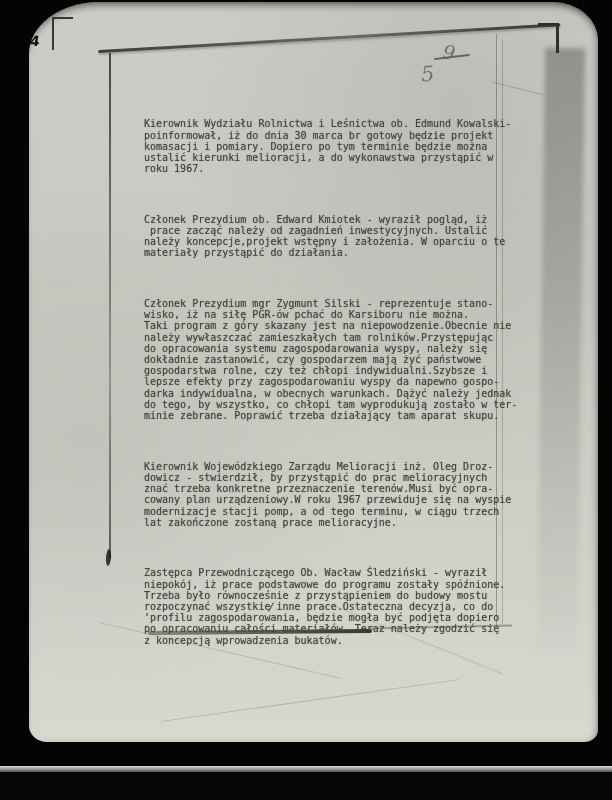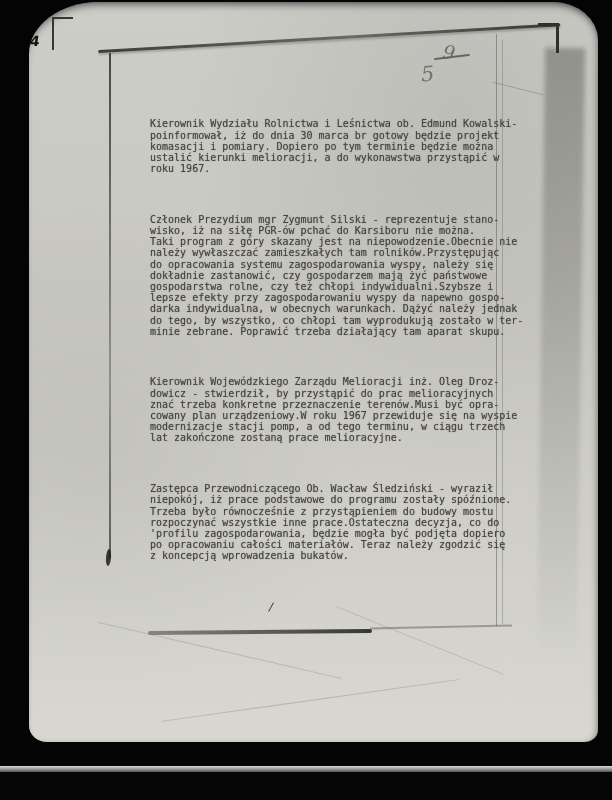--- a/index.html
+++ b/index.html
@@ -73,21 +73,21 @@
   
   .mark{position:absolute;}
   .mark-4{left:30px;top:33px;font:bold 14px "DejaVu Sans",sans-serif;color:#12120d;transform:skewX(-8deg);}
   .mark-9{left:443px;top:41px;font:italic 19px "DejaVu Serif",serif;color:#6e6e64;transform:rotate(9deg);}
   .mark-9-strike{left:434px;top:56px;width:36px;height:2px;background:#66665c;border-radius:1px;transform:rotate(-7deg);}
   .mark-5{left:421px;top:62px;font:italic 21px "DejaVu Serif",serif;color:#72726a;transform:rotate(-4deg);}
   .mark-slash{left:269px;top:600px;font:12px "DejaVu Sans",sans-serif;color:#45453e;transform:rotate(12deg);}
 
   
   .typed{
-    position:absolute;left:150px;top:96px;width:388px;
+    position:absolute;left:144px;top:96px;width:388px;
     font-family:"DejaVu Sans Mono","Liberation Mono",monospace;
     font-size:10px;line-height:11.2px;
     color:#45453e;
     white-space:pre;
     text-shadow:0 0 1px rgba(69,69,60,0.6);
   }
   .para{margin:0 0 17px 0;}
 
   
   .divider{
@@ -128,20 +128,24 @@
   <div class="mark mark-9-strike"></div>
   <div class="mark mark-5">5</div>
   <div class="mark mark-slash">/</div>
 
   <div class="typed">
     <div class="para">Kierownik Wydziału Rolnictwa i Leśnictwa ob. Edmund Kowalski-
 poinformował, iż do dnia 30 marca br gotowy będzie projekt
 komasacji i pomiary. Dopiero po tym terminie będzie można
 ustalić kierunki melioracji, a do wykonawstwa przystąpić w
 roku 1967.</div>
+    <div class="para">Członek Prezydium ob. Edward Kmiotek - wyraził pogląd, iż
+ prace zacząć należy od zagadnień inwestycyjnych. Ustalić
+należy koncepcje,projekt wstępny i założenia. W oparciu o te
+materiały przystąpić do działania.</div>
     <div class="para">Członek Prezydium mgr Zygmunt Silski - reprezentuje stano-
 wisko, iż na siłę PGR-ów pchać do Karsiboru nie można.
 Taki program z góry skazany jest na niepowodzenie.Obecnie nie
 należy wywłaszczać zamieszkałych tam rolników.Przystępując
 do opracowania systemu zagospodarowania wyspy, należy się
 dokładnie zastanowić, czy gospodarzem mają żyć państwowe
 gospodarstwa rolne, czy też chłopi indywidualni.Szybsze i
 lepsze efekty przy zagospodarowaniu wyspy da napewno gospo-
 darka indywidualna, w obecnych warunkach. Dążyć należy jednak
 do tego, by wszystko, co chłopi tam wyprodukują zostało w ter-

